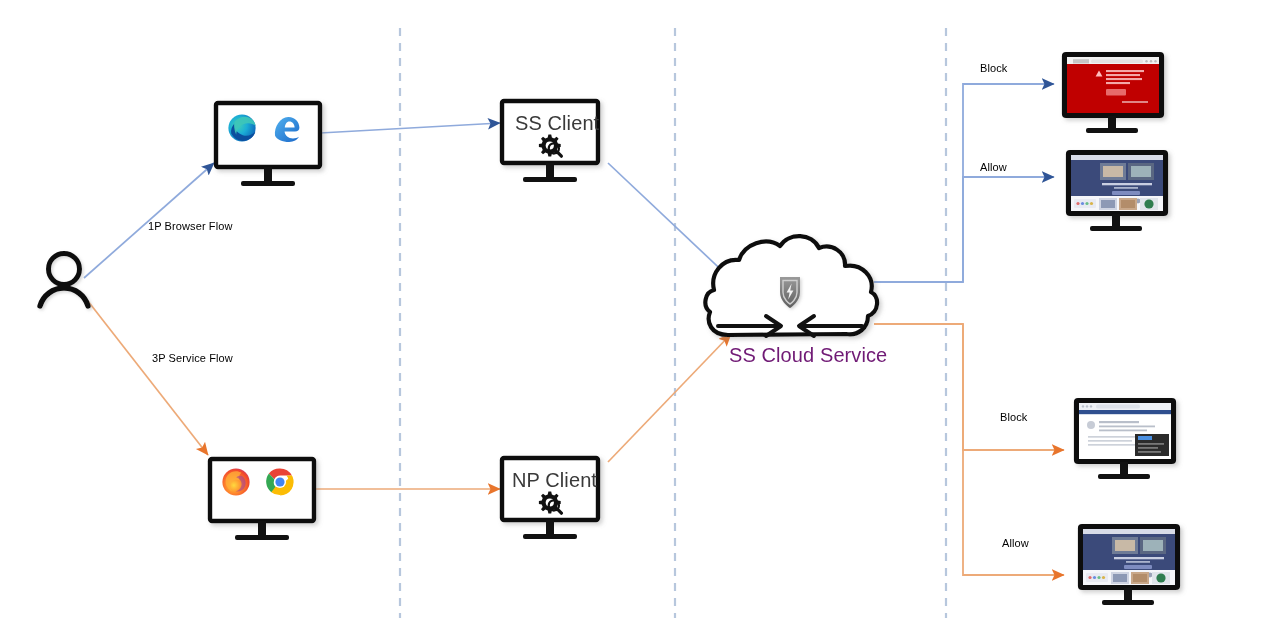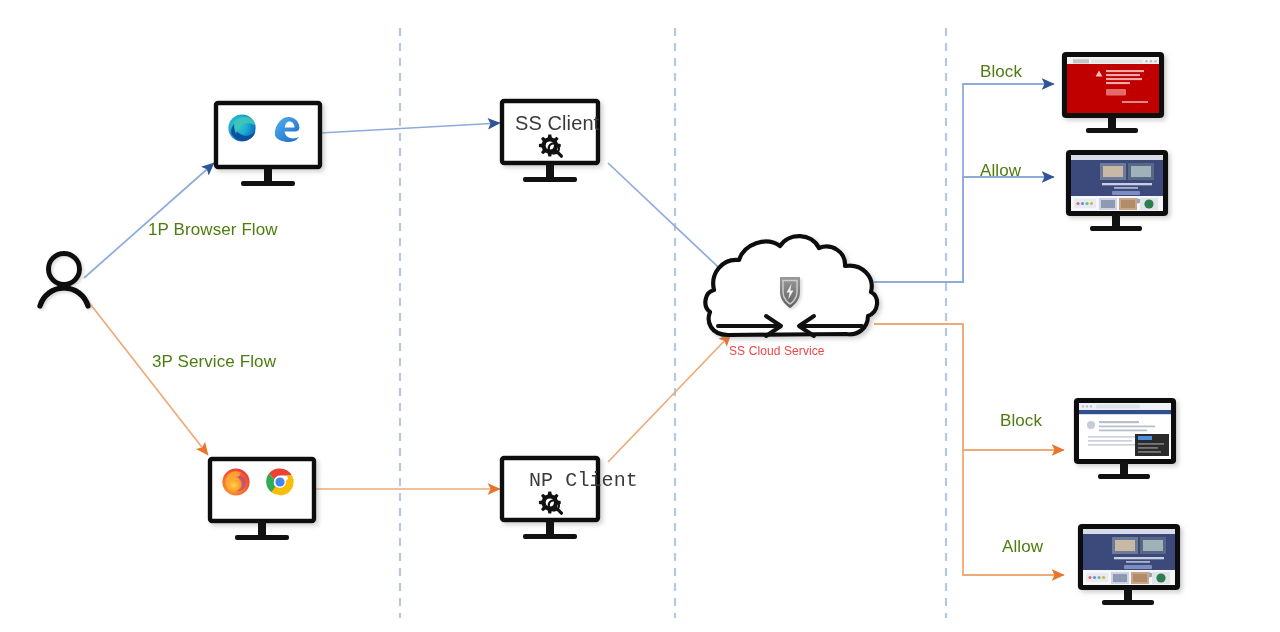--- a/index.html
+++ b/index.html
@@ -20,29 +20,29 @@
   }
   svg.layer {
     position: absolute;
     left: 0;
     top: 0;
     width: 1280px;
     height: 632px;
   }
   .lbl {
     position: absolute;
-    color: #4d7c0f;
-    font-size: 17px;
+    color: #000000;
+    font-size: 11px;
     font-family: "Liberation Sans", sans-serif;
     white-space: nowrap;
     letter-spacing: 0.1px;
   }
   .lbl-cloud {
-    font-size: 12px;
-    color: #ef4444;
+    font-size: 20px;
+    color: #701a75;
     text-align: right;
   }
   .lbl-node {
     font-size: 20px;
     color: #3a3a3a;
   }
 </style>
 </head>
 <body>
 
@@ -354,21 +354,21 @@
       </g>
     </g>
   </svg>
 
   <div class="lbl" style="left:148px; top:220px;">1P Browser Flow</div>
 
   <div class="lbl" style="left:152px; top:352px;">3P Service Flow</div>
 
   <div class="lbl lbl-node" style="left:515px; top:112px;">SS Client</div>
 
-  <div class="lbl lbl-node" style="left:529px; top:469px;font-family:Liberation Mono, monospace;">NP Client</div>
+  <div class="lbl lbl-node" style="left:512px; top:469px;">NP Client</div>
 
   <div class="lbl lbl-cloud" style="left:729px; top:344px;">SS Cloud Service</div>
 
   <div class="lbl" style="left:980px; top:62px;">Block</div>
 
   <div class="lbl" style="left:980px; top:161px;">Allow</div>
 
   <div class="lbl" style="left:1000px; top:411px;">Block</div>
 
   <div class="lbl" style="left:1002px; top:537px;">Allow</div>

